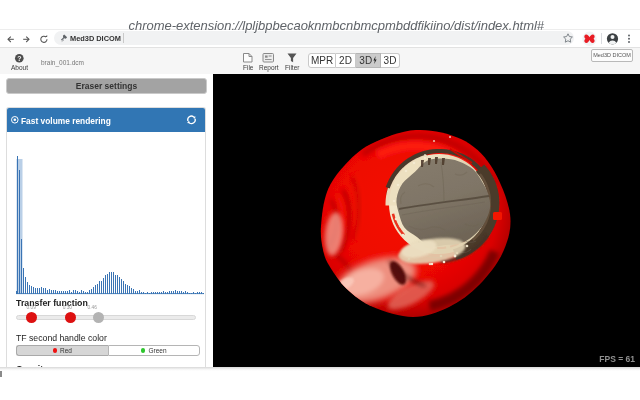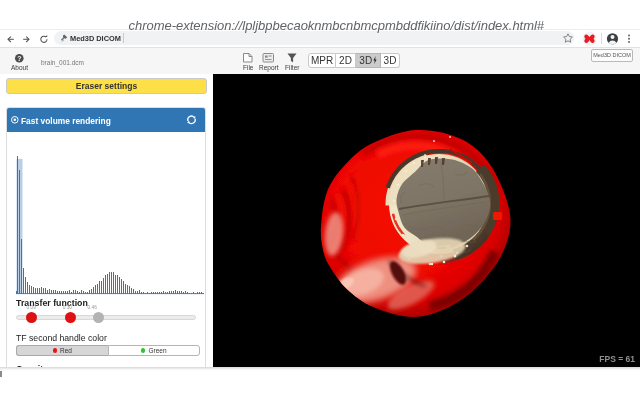--- a/index.html
+++ b/index.html
@@ -24,21 +24,21 @@
   .gbtn{height:13px;border:1px solid #c9c9c9;border-left:none;background:#fff;font-size:10px;color:#333;display:flex;align-items:center;justify-content:center;font-family:"Liberation Sans",sans-serif;padding:0;}
   .gbtn.first{border-left:1px solid #c9c9c9;border-radius:3px 0 0 3px;}
   .gbtn.last{border-radius:0 3px 3px 0;}
   .gbtn.sel{background:#cbcbcb;border-color:#b5b5b5;}
   #med3dbtn{left:591px;top:49px;width:40px;height:10.5px;background:#fcfcfc;border:1px solid #b9b9b9;border-radius:2px;font-size:5.5px;white-space:nowrap;color:#555;display:flex;align-items:center;justify-content:center;}
   
   #content{left:0;top:74px;width:640px;height:293px;background:#fff;}
   #canvas3d{left:213px;top:0;width:427px;height:293px;background:#000;}
   #fps{right:5px;bottom:3px;font-size:8.5px;font-weight:bold;color:#8f8f8f;position:absolute;}
   
-  #eraser{left:6px;top:3.7px;width:199px;height:14.5px;background:#fde047;border:1px solid #c9c9c9;border-radius:3px;font-size:8.5px;font-weight:bold;color:#333;display:flex;align-items:center;justify-content:center;position:absolute;}
+  #eraser{left:6px;top:3.7px;width:199px;height:14.5px;background:#a3a3a3;border:1px solid #c9c9c9;border-radius:3px;font-size:8.5px;font-weight:bold;color:#333;display:flex;align-items:center;justify-content:center;position:absolute;}
   #panel{left:6px;top:33px;width:198px;height:260px;background:#fff;border:1px solid #ddd;border-radius:3px 3px 0 0;border-bottom:none;position:absolute;}
   #phead{left:0;top:0;width:198px;height:24px;background:#3176b4;border-radius:2px 2px 0 0;position:absolute;}
   #ptitle{left:14px;top:7.5px;font-size:8.4px;font-weight:bold;color:#fff;position:absolute;}
   #tflabel{left:9px;top:189.5px;font-size:8.8px;font-weight:bold;color:#222;position:absolute;text-align:right;}
   #tf2label{left:9px;top:225px;font-size:8.7px;font-weight:normal;color:#222;position:absolute;}
   #opacity{left:9px;top:255.5px;font-size:8.7px;font-weight:bold;color:#222;position:absolute;}
   .hlab{position:absolute;font-size:4.8px;color:#999;}
   #track{left:8.8px;top:207.2px;width:178px;height:2.5px;background:#ebebeb;border:1px solid #d8d8d8;border-radius:3px;position:absolute;}
   .handle{position:absolute;width:11px;height:11px;border-radius:50%;top:203.5px;}
   .red{background:#dd1111;}

